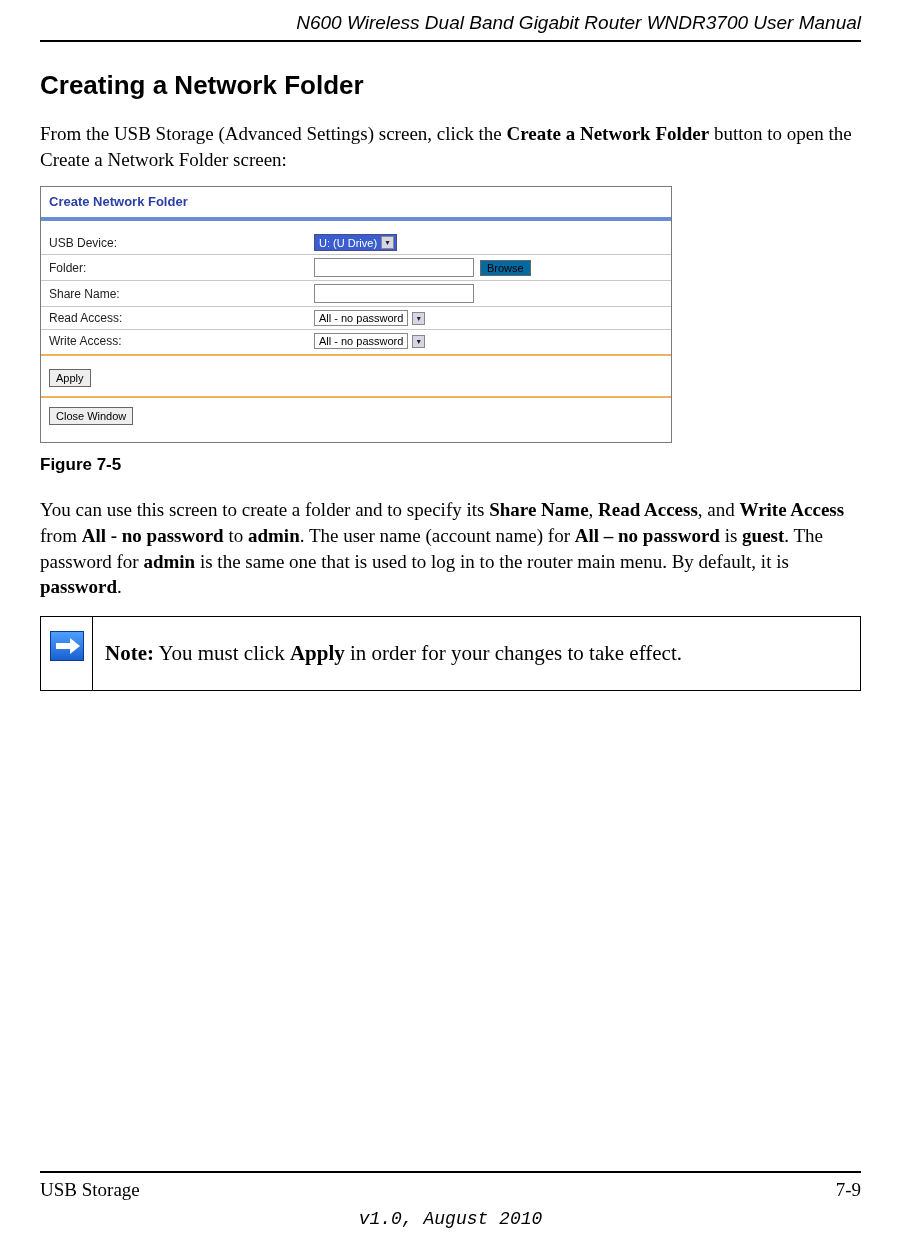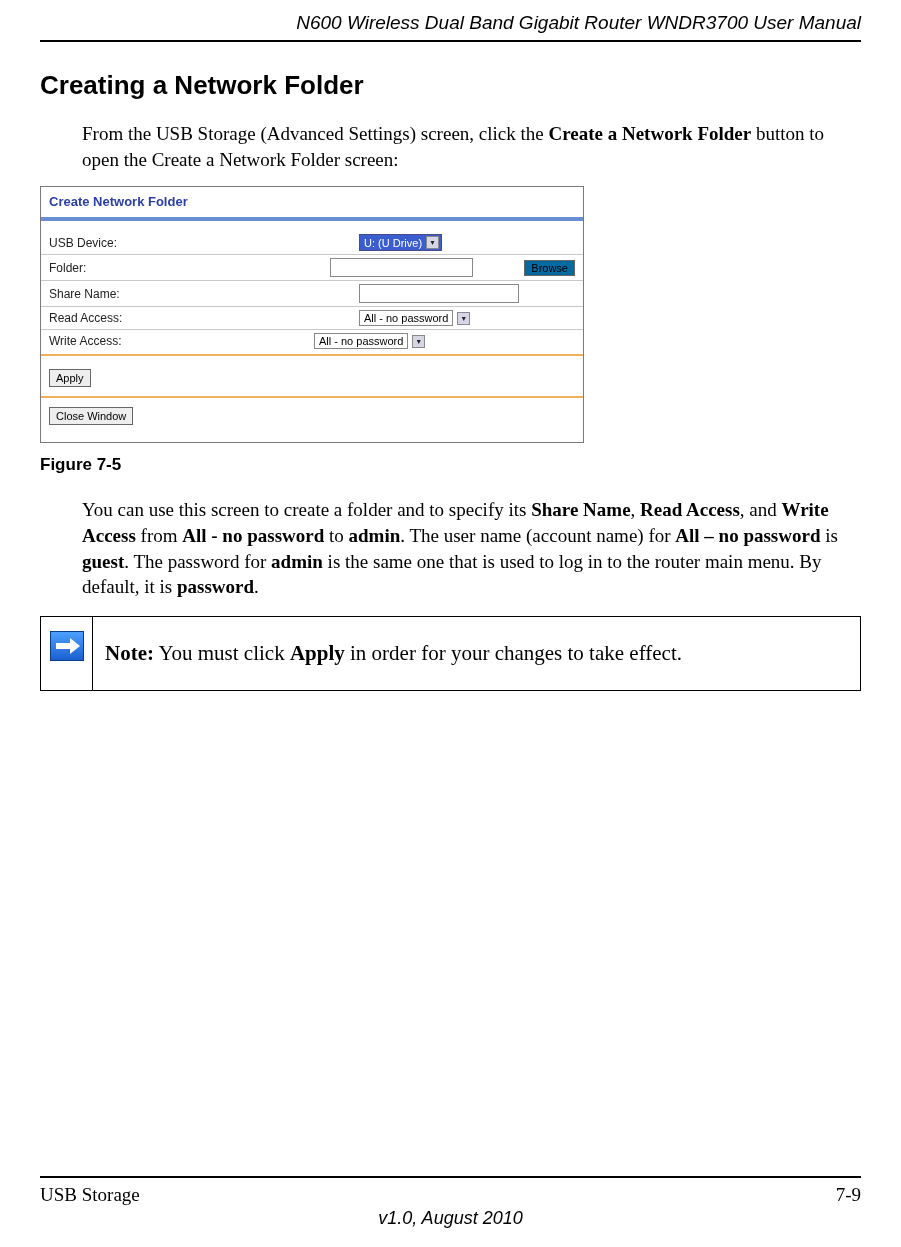--- a/index.html
+++ b/index.html
@@ -23,45 +23,43 @@
     .section-heading {
       font-family: Arial, Helvetica, sans-serif;
       font-size: 26px;
       font-weight: bold;
       margin-bottom: 20px;
     }
     .body-text {
       font-size: 19px;
       line-height: 1.35;
       margin-bottom: 14px;
-      margin-left: 42px;
     }
     .figure-box {
       border: 1px solid #7a7a7a;
-      width: 544px;
+      width: 632px;
       background: #fff;
       padding: 7px 0 10px 0;
       font-family: Arial, sans-serif;
       font-size: 12px;
     }
     .figure-title {
       color: #2a3ea6;
       font-weight: bold;
       padding: 0 8px 4px 8px;
       font-size: 13px;
     }
     .blue-sep { height: 4px; background: #6a8ed6; margin: 4px 0 10px 0; }
     .orange-sep-light { height: 2px; background: #f0b060; margin: 2px 0 6px 0; }
     .orange-sep { height: 2px; background: #f0b060; margin: 2px 0 2px 0; }
     .field-row {
       display: flex;
       align-items: center;
       padding: 3px 8px;
       border-bottom: 1px solid #c8c8c8;
-      gap: 45px;
     }
     .field-row-nb { display:flex; align-items:center; padding:3px 8px; }
     .field-label { width: 265px; color: #222; font-size: 12px; }
     .select-wrap {
       display: inline-flex;
       align-items: center;
       background: #3a5ed0;
       color: #fff;
       font-size: 11px;
       padding: 1px 2px 1px 4px;
@@ -161,23 +159,23 @@
     }
     .hr-bot { border: none; border-top: 2px solid #000; margin-bottom: 6px; }
     .footer-row {
       display: flex;
       justify-content: space-between;
       font-size: 19px;
     }
     .footer-version {
       text-align: center;
       font-style: italic;
-      font-family: Liberation Sans, sans-serif;
+      font-family: Liberation Mono, monospace;
       font-size: 18px;
-      margin-top: 2px;
+      margin-top: 8px;
     }
   </style>
 </head>
 <body>
 
 <div class="header-title">N600 Wireless Dual Band Gigabit Router WNDR3700 User Manual</div>
 <hr class="hr-top">
 
 <h2 class="section-heading">Creating a Network Folder</h2>
 

